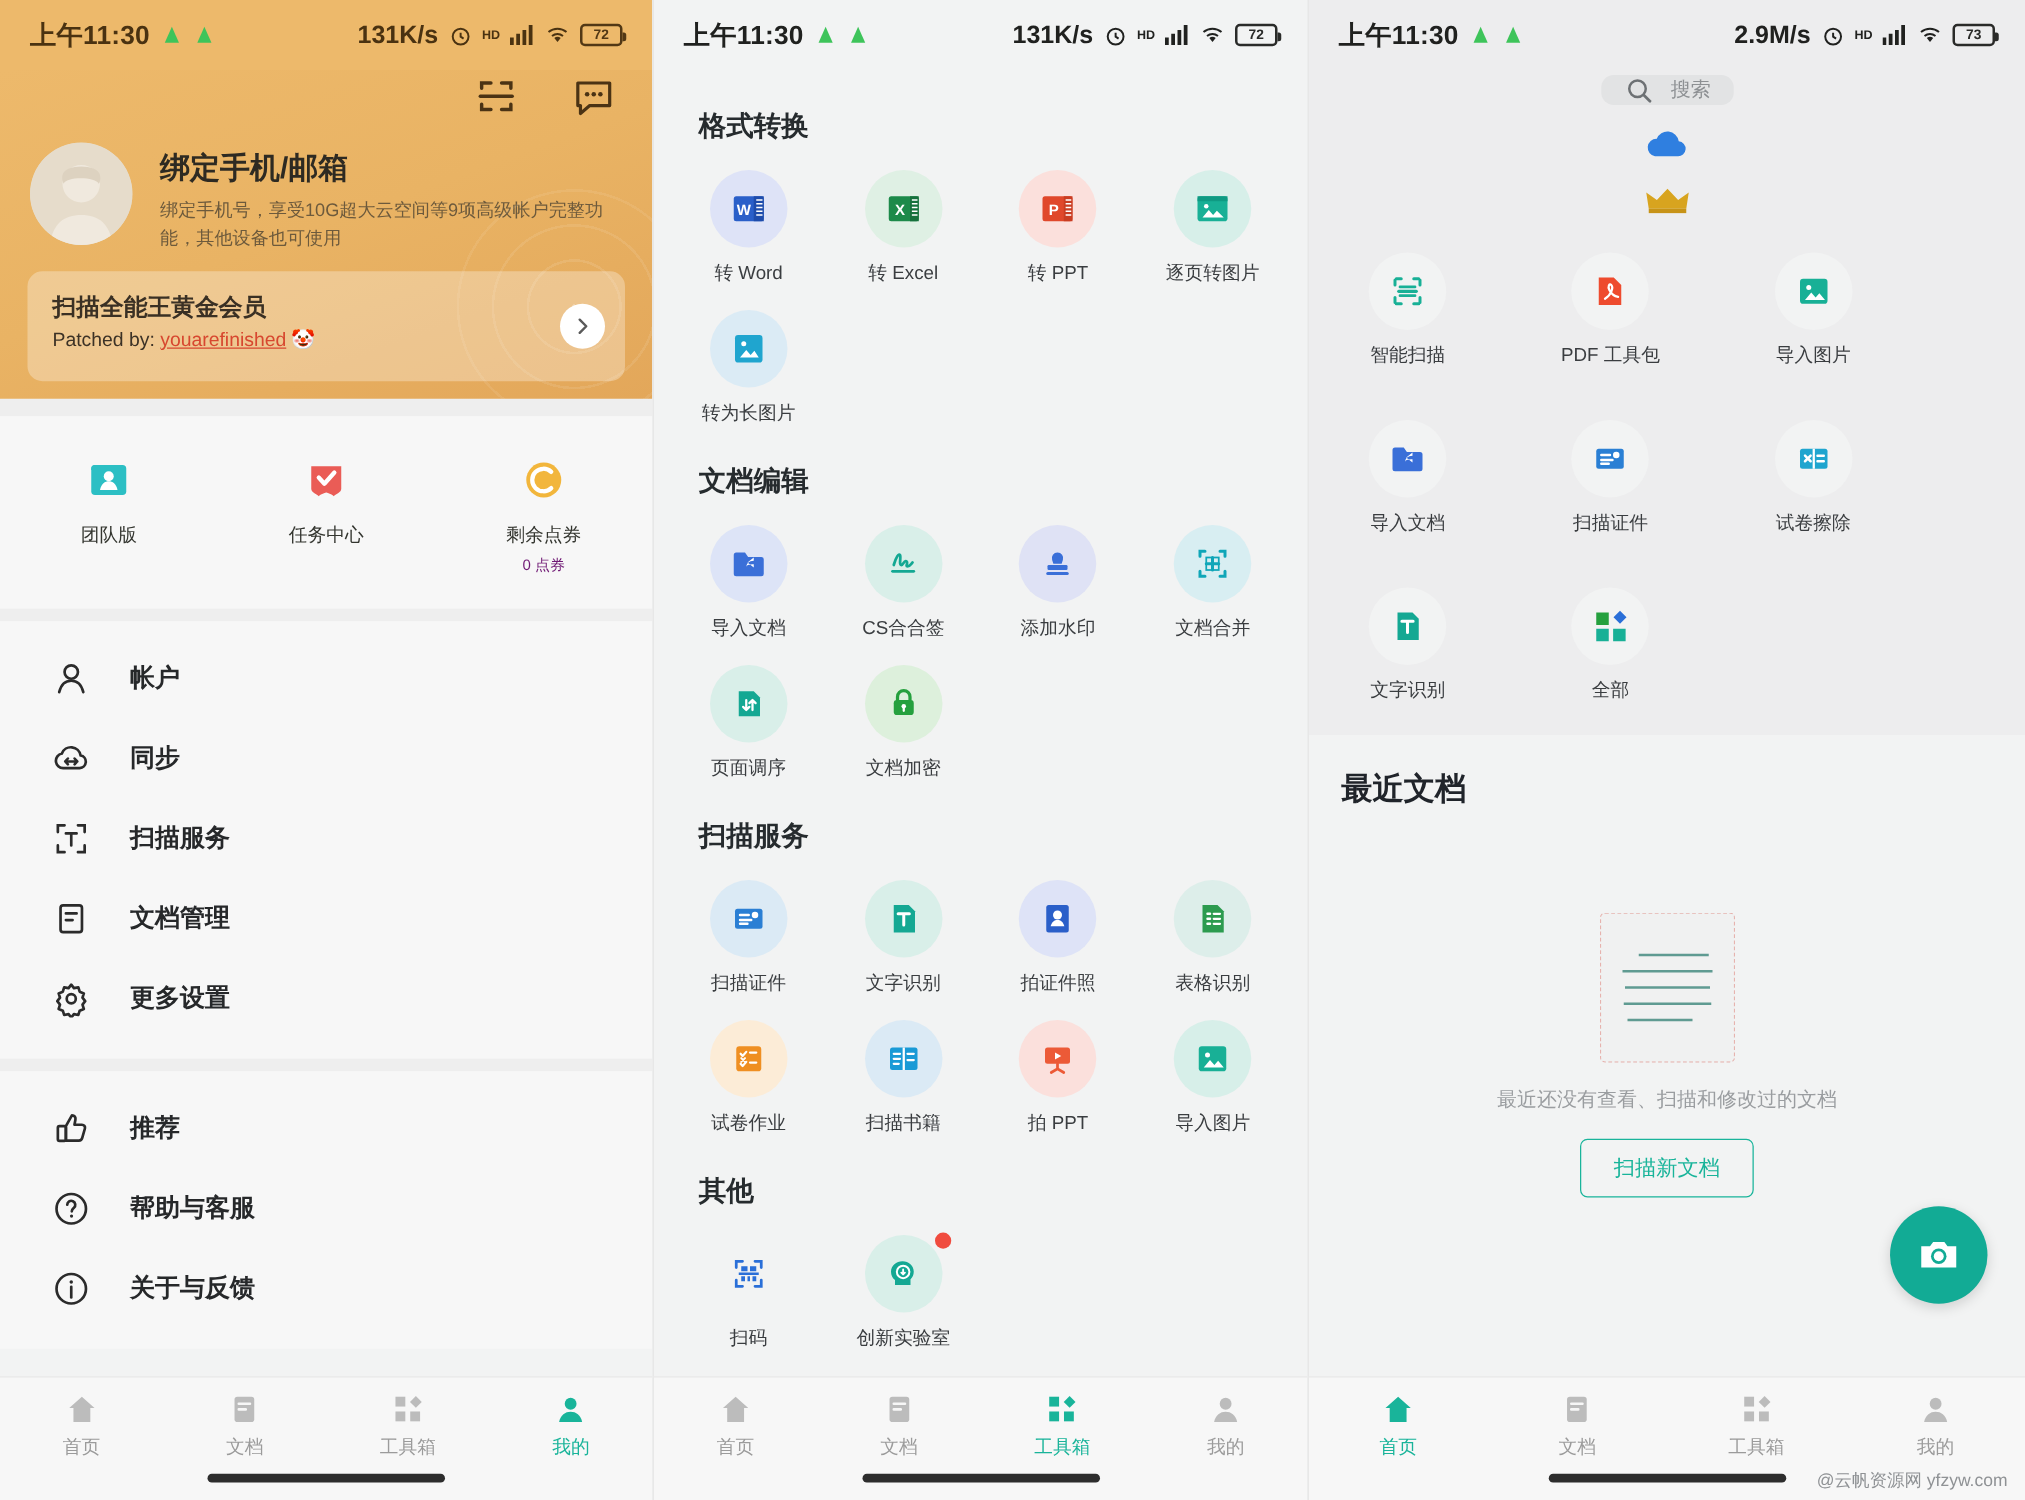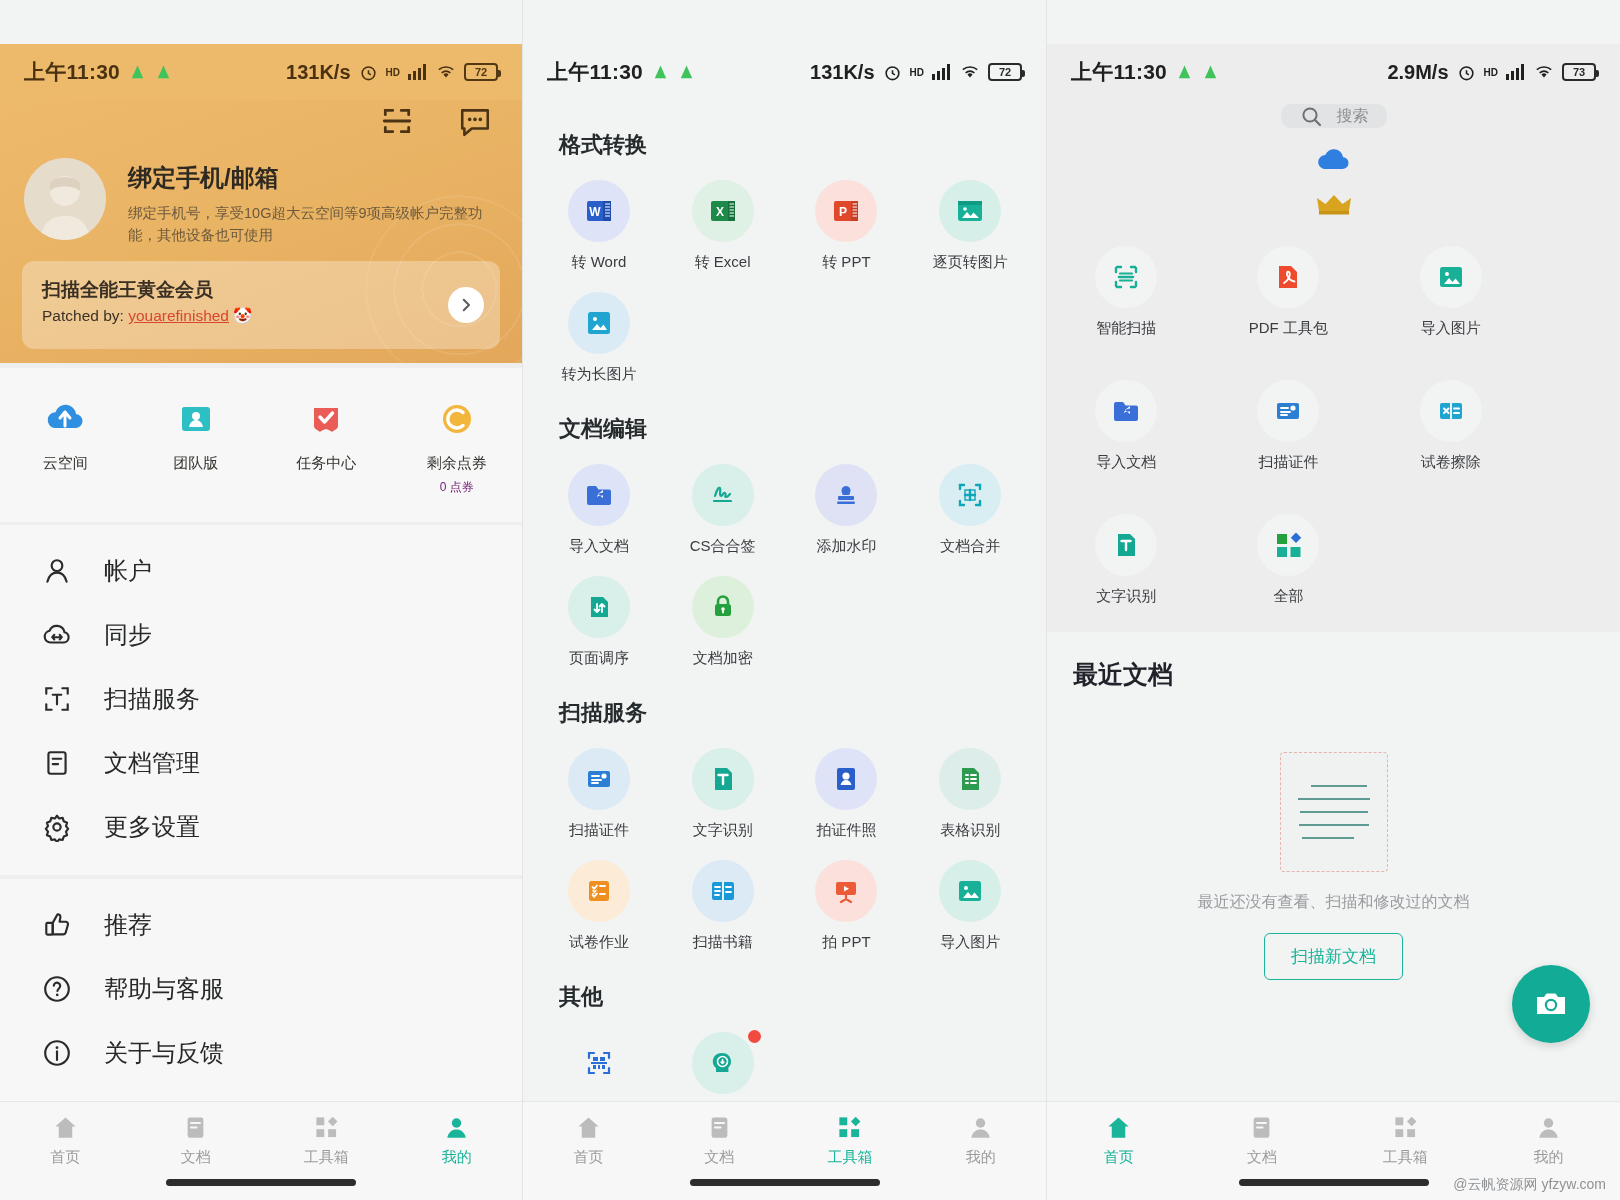--- a/index.html
+++ b/index.html
@@ -13,21 +13,21 @@
 
   
   .panel { position: relative; height: 1200px; display: flex; flex-direction: column;
            background: #f2f3f3; overflow: hidden; }
   .panel-1 { width: 522px; }
   .panel-2 { width: 524px; border-left: 1px solid #e3e4e4; }
   .panel-3 { width: 574px; border-left: 1px solid #e3e4e4; }
 
   
   .statusbar { height: 56px; display: flex; align-items: center;
-               justify-content: space-between; padding: 0 24px; flex: none; margin-top: 44px; }
+               justify-content: space-between; padding: 0 24px; flex: none; }
   .sb-left { display: flex; align-items: center; gap: 9px; }
   .sb-time { font-size: 21px; font-weight: bold; letter-spacing: .2px; }
   .sb-right { display: flex; align-items: center; gap: 8px; }
   .sb-net { font-size: 20px; font-weight: bold; }
   .sb-dark { color: #4a3211; }
   .sb-light { color: #20211f; }
   .leaf { width: 17px; height: 17px; }
   .batt { position: relative; width: 34px; height: 18px; border: 2px solid currentColor;
           border-radius: 4px; display: flex; align-items: center; justify-content: center;
           font-size: 11px; font-weight: bold; opacity: .95; }
@@ -63,21 +63,21 @@
                display: flex; align-items: center; justify-content: center; color: #5a5a5a; }
   .quad { display: flex; padding: 28px 0 26px 0; background: #f7f7f7; }
   .quad-item { flex: 1; display: flex; flex-direction: column; align-items: center; gap: 12px; }
   .quad-label { font-size: 15px; color: #33352f; }
   .quad-sub { font-size: 12px; color: #701a75; margin-top: -6px; }
   .sep { height: 10px; background: #eeeeee; }
 
   .menu-block { background: #f7f7f7; padding: 14px 0 16px 0; }
   .menu-item { display: flex; align-items: center; gap: 32px; height: 64px; padding: 0 42px; }
   .menu-icon { width: 30px; height: 30px; color: #2b2b2b; flex: none; }
-  .menu-label { font-size: 24px; color: #26282a; }
+  .menu-label { font-size: 20px; color: #26282a; font-weight: bold; }
 
   
   .tabbar { margin-top: auto; background: #f7f7f7; border-top: 1px solid #e7e7e7;
             padding: 12px 0 6px 0; flex: none; }
   .tabs { display: flex; }
   .tab { flex: 1; display: flex; flex-direction: column; align-items: center; gap: 7px; }
   .tab-label { font-size: 15px; color: #9b9b9b; }
   .tab.active .tab-label { color: #19b49a; }
   .tab svg { width: 27px; height: 27px; }
   .home-ind { width: 190px; height: 7px; background: #2d2d2d; border-radius: 4px;
@@ -199,27 +199,20 @@
             </svg>
         </div>
       </div>
     </div>
 
     <div class="sep" style="height:14px;"></div>
 
     <div class="quad">
       <div class="quad-item">
         <svg width="46" height="46" viewBox="0 0 46 46">
-          <path d="M12 32a8 8 0 011.5-15.8A10.5 10.5 0 0134 18a7 7 0 01-1 14z" fill="#2f8fe0"></path>
-          <path d="M23 30V17m0-1l-5 6m5-6l5 6" stroke="#fff" stroke-width="3" fill="none" stroke-linecap="round" stroke-linejoin="round"></path>
-        </svg>
-        <div class="quad-label">云空间</div>
-      </div>
-      <div class="quad-item">
-        <svg width="46" height="46" viewBox="0 0 46 46">
           <rect x="9" y="11" width="28" height="24" rx="3" fill="#2cbfc4"></rect>
           <path d="M9 14a3 3 0 013-3h7l3 4H9z" fill="#2cbfc4"></path>
           <circle cx="23" cy="20" r="4" fill="#fff"></circle>
             <path d="M16 31c1-5 4-7 7-7s6 2 7 7z" fill="#fff"></path>
         </svg>
         <div class="quad-label">团队版</div>
       </div>
       <div class="quad-item">
         <svg width="46" height="46" viewBox="0 0 46 46">
           <path d="M11 12h24v18c0 3-4 4-6 6-2-2-6-3-6-3s-4 1-6 3c-2-2-6-3-6-6z" fill="#ea5c56"></path>

